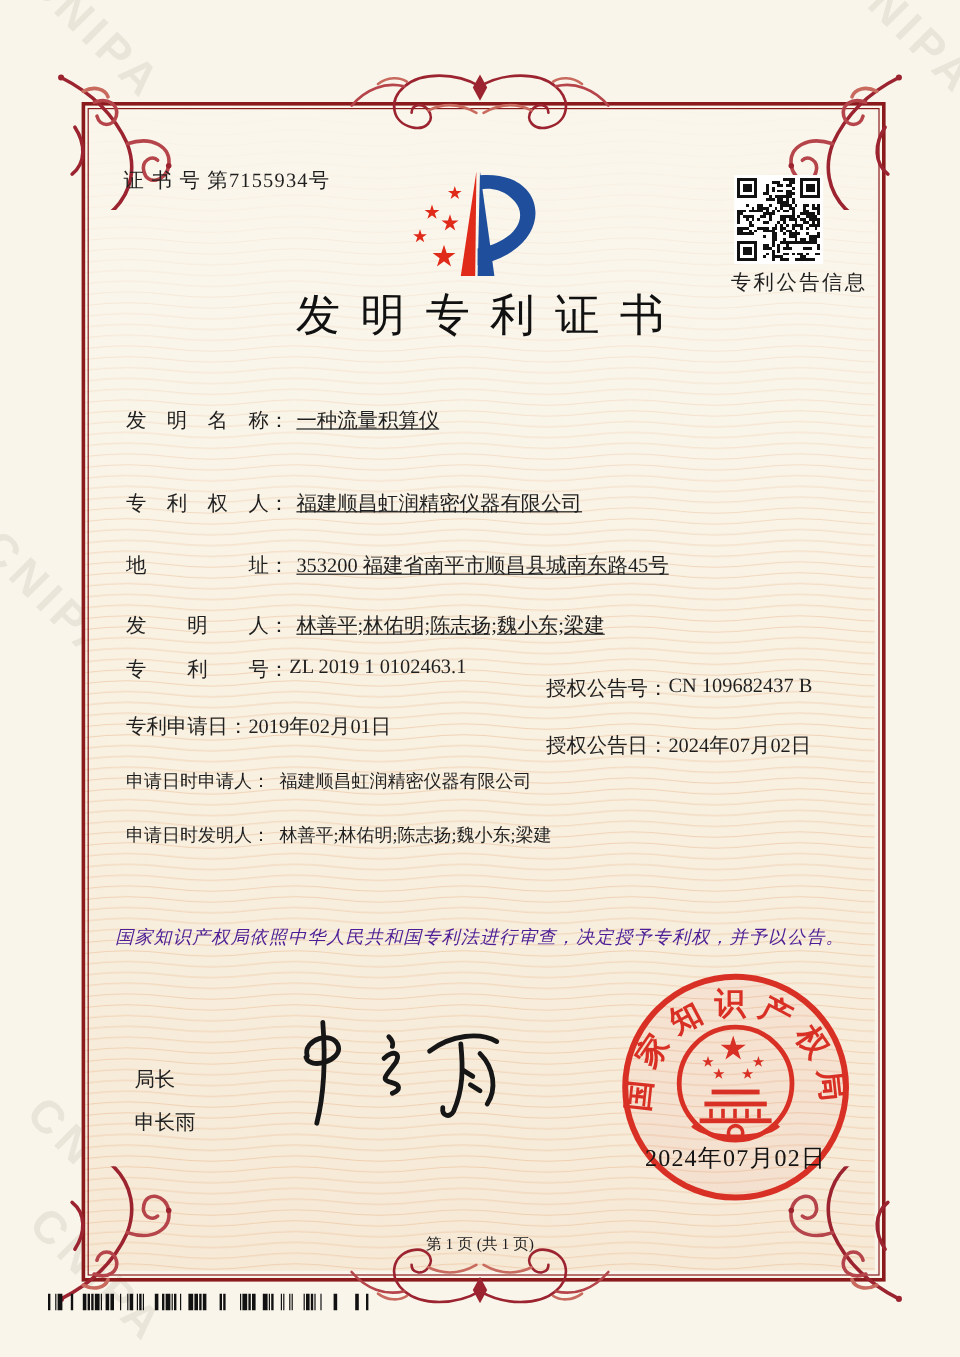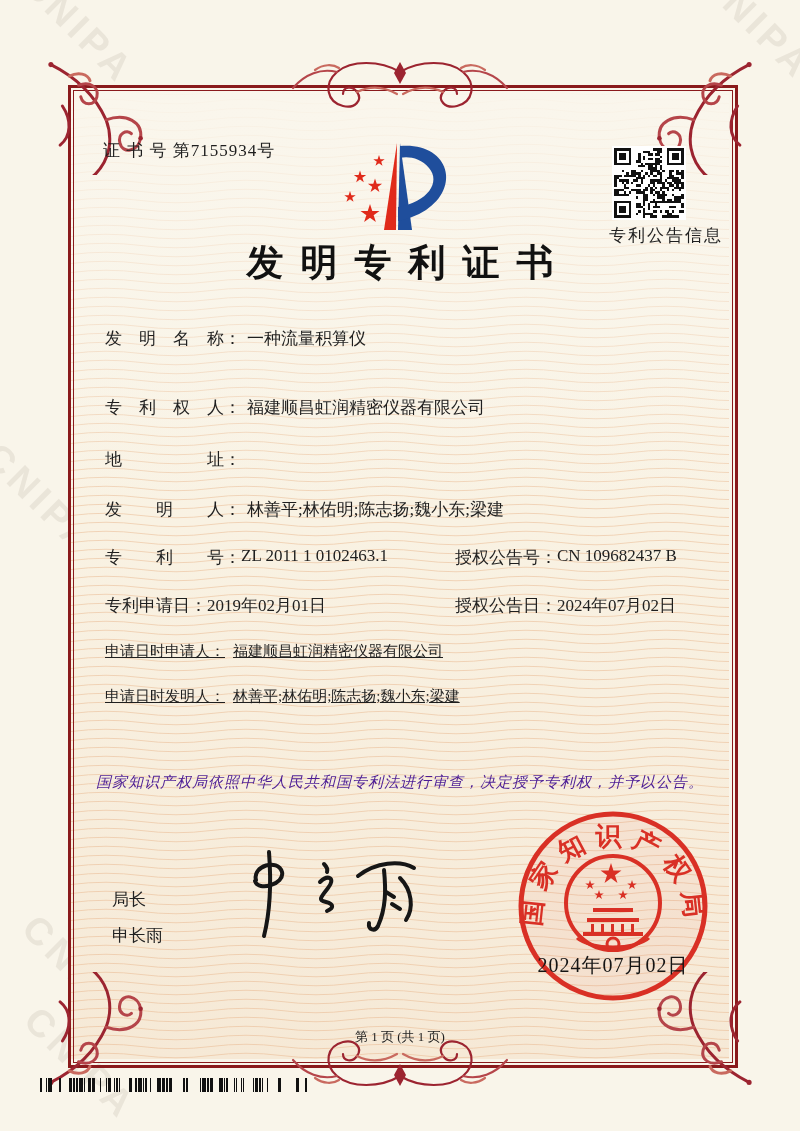--- a/index.html
+++ b/index.html
@@ -17,28 +17,28 @@
       background:linear-gradient(180deg,#faf6ec 0%,#f9f2e3 45%,#f6e9d6 100%);}
   .waves{position:absolute;left:71px;top:88px;}
   .wave-fade{position:absolute;left:71px;top:88px;width:658px;height:420px;
       background:linear-gradient(180deg,rgba(250,246,236,0.95) 0%,rgba(250,246,236,0) 100%);}
   .ornament{position:absolute;}
   .cert-no{position:absolute;left:103px;top:139px;font-size:17px;letter-spacing:1px;}
   .qr-box{position:absolute;left:612px;top:146px;width:74px;height:74px;background:#fff;}
   .qr-caption{position:absolute;left:609px;top:224px;width:126px;text-align:left;
       font-size:17px;letter-spacing:2px;}
   .title{position:absolute;left:0;top:238px;width:800px;text-align:center;
-      font-size:37px;font-weight:bold;letter-spacing:17px;text-indent:17px;color:#111;}
-  .row{position:absolute;left:105px;width:600px;font-size:17px;display:flex;}
+      font-size:37px;font-weight:normal;letter-spacing:17px;text-indent:17px;color:#111;}
+  .row{position:absolute;left:105px;width:600px;font-size:17px;display:flex;margin-top:12px;}
   .row .lbl{white-space:pre;}
-  .row .val{white-space:pre;margin-left:6px;}
+  .row .val{white-space:pre;margin-left:6px;text-decoration:underline;}
   .pair{position:absolute;left:105px;width:630px;font-size:17px;}
   .pair .g1{position:absolute;left:0;top:0;display:flex;}
-  .pair .g2{position:absolute;left:350px;top:0;display:flex;}
-  .srow{position:absolute;left:105px;width:600px;font-size:15px;display:flex;text-decoration:underline;}
+  .pair .g2{position:absolute;left:350px;top:16px;display:flex;}
+  .srow{position:absolute;left:105px;width:600px;font-size:15px;display:flex;}
   .srow .lbl{white-space:pre;}
   .srow .val{white-space:pre;margin-left:8px;}
   .statement{position:absolute;left:72px;top:766px;width:656px;font-size:15px;
       font-style:italic;line-height:33px;text-align:center;color:#4c1d95;letter-spacing:1px;}
   .signer{position:absolute;left:112px;top:882px;font-family:"Liberation Sans","DejaVu Sans",sans-serif;
       font-size:17px;line-height:36px;color:#222;}
   .sig-svg{position:absolute;left:228px;top:846px;}
   .seal{position:absolute;left:513px;top:806px;}
   .footer{position:absolute;left:0;top:1028px;width:800px;text-align:center;font-size:13px;}
   .barcode{position:absolute;left:35px;top:1078px;}
@@ -154,30 +154,31 @@
   <div class="row" style="top:327px">
     <span class="lbl">发　明　名　称：</span>
     <span class="val">一种流量积算仪</span>
   </div>
   <div class="row" style="top:396px">
     <span class="lbl">专　利　权　人：</span>
     <span class="val">福建顺昌虹润精密仪器有限公司</span>
   </div>
   <div class="row" style="top:448px">
     <span class="lbl">地　　　　　址：</span>
+    <span class="val">353200 福建省南平市顺昌县城南东路45号</span>
   </div>
   <div class="row" style="top:498px">
     <span class="lbl">发　　明　　人：</span>
     <span class="val">林善平;林佑明;陈志扬;魏小东;梁建</span>
   </div>
 
   <div class="pair" style="top:546px">
     <span class="g1">
       <span class="lbl">专　　利　　号：</span>
-      <span class="val">ZL 2011 1 0102463.1</span>
+      <span class="val">ZL 2019 1 0102463.1</span>
     </span>
     <span class="g2">
       <span class="lbl">授权公告号：</span>
       <span class="val">CN 109682437 B</span>
     </span>
   </div>
   <div class="pair" style="top:594px">
     <span class="g1">
       <span class="lbl">专利申请日：</span>
       <span class="val">2019年02月01日</span>

